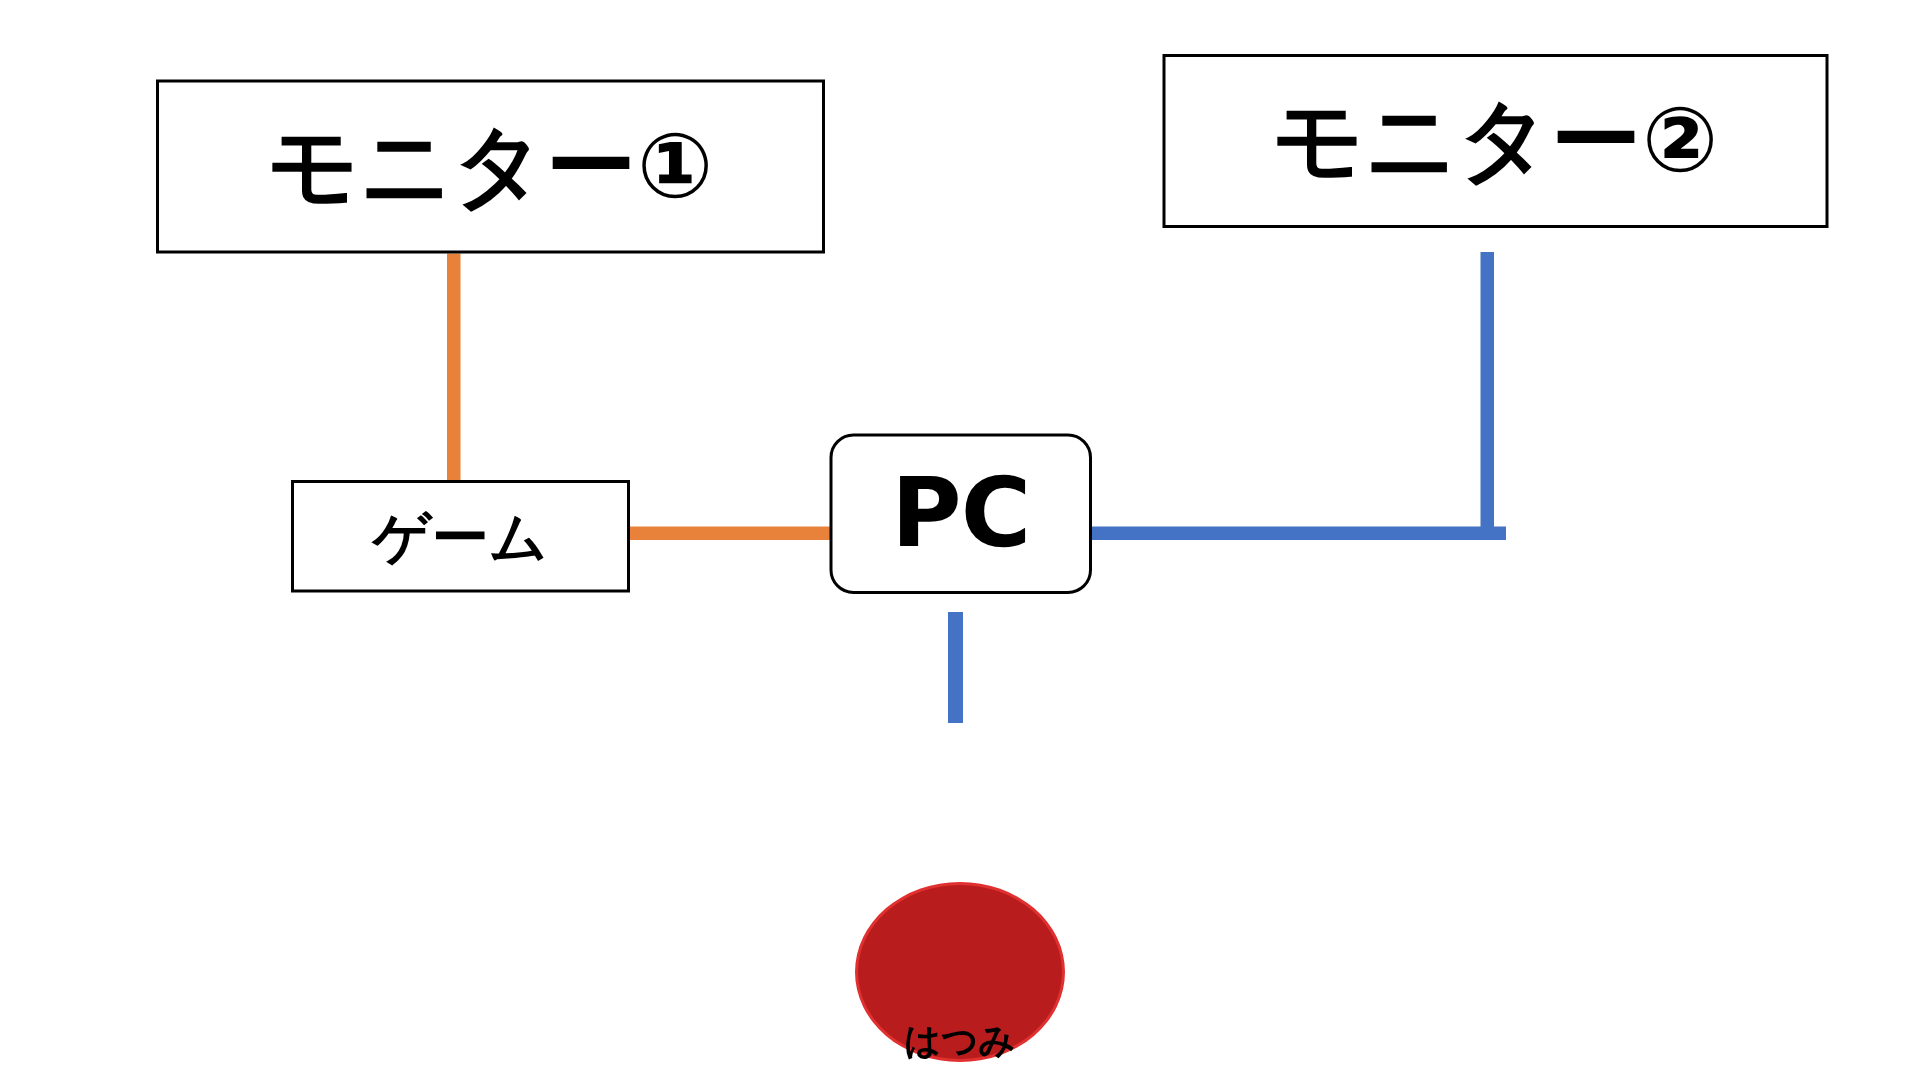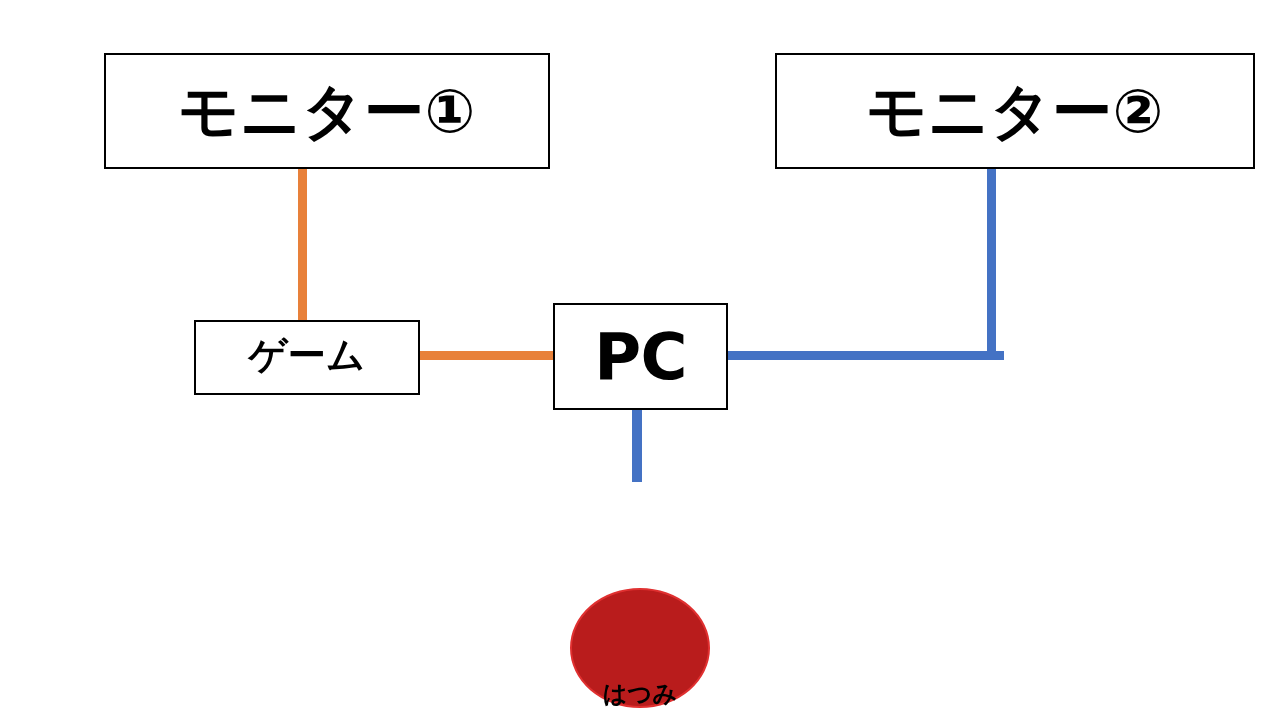--- a/index.html
+++ b/index.html
@@ -40,28 +40,28 @@
     color: #000000;
     font-weight: bold;
     line-height: 1;
     letter-spacing: 0.01em;
     white-space: nowrap;
     text-align: center;
   }
 
   
   #node-monitor1 { left: 104px; top: 53px;  width: 446px; height: 116px; }
-  #node-monitor2 { left: 775px; top: 53px;  width: 480px; height: 116px; }
+  #node-monitor2 { left: 775px; top: 36px;  width: 444px; height: 116px; }
   #node-game     { left: 194px; top: 320px; width: 226px; height: 75px;  }
-  #node-pc       { left: 553px; top: 303px; width: 175px; height: 107px; }
+  #node-pc       { left: 553px; top: 289px; width: 175px; height: 107px; border-radius: 16px; }
   #node-mic      { left: 554px; top: 479px; width: 174px; height: 77px;  }
 
   #node-monitor1 .node-label,
   #node-monitor2 .node-label { font-size: 60px; }
-  #node-game .node-label     { font-size: 38px; font-family: Liberation Mono, monospace; }
+  #node-game .node-label     { font-size: 38px; }
   #node-pc .node-label       { font-size: 64px; letter-spacing: -0.01em; }
   #node-mic .node-label      { font-size: 40px; }
 
   
   #node-signature {
     position: absolute;
     left: 570px;
     top: 588px;
     width: 140px;
     height: 120px;

